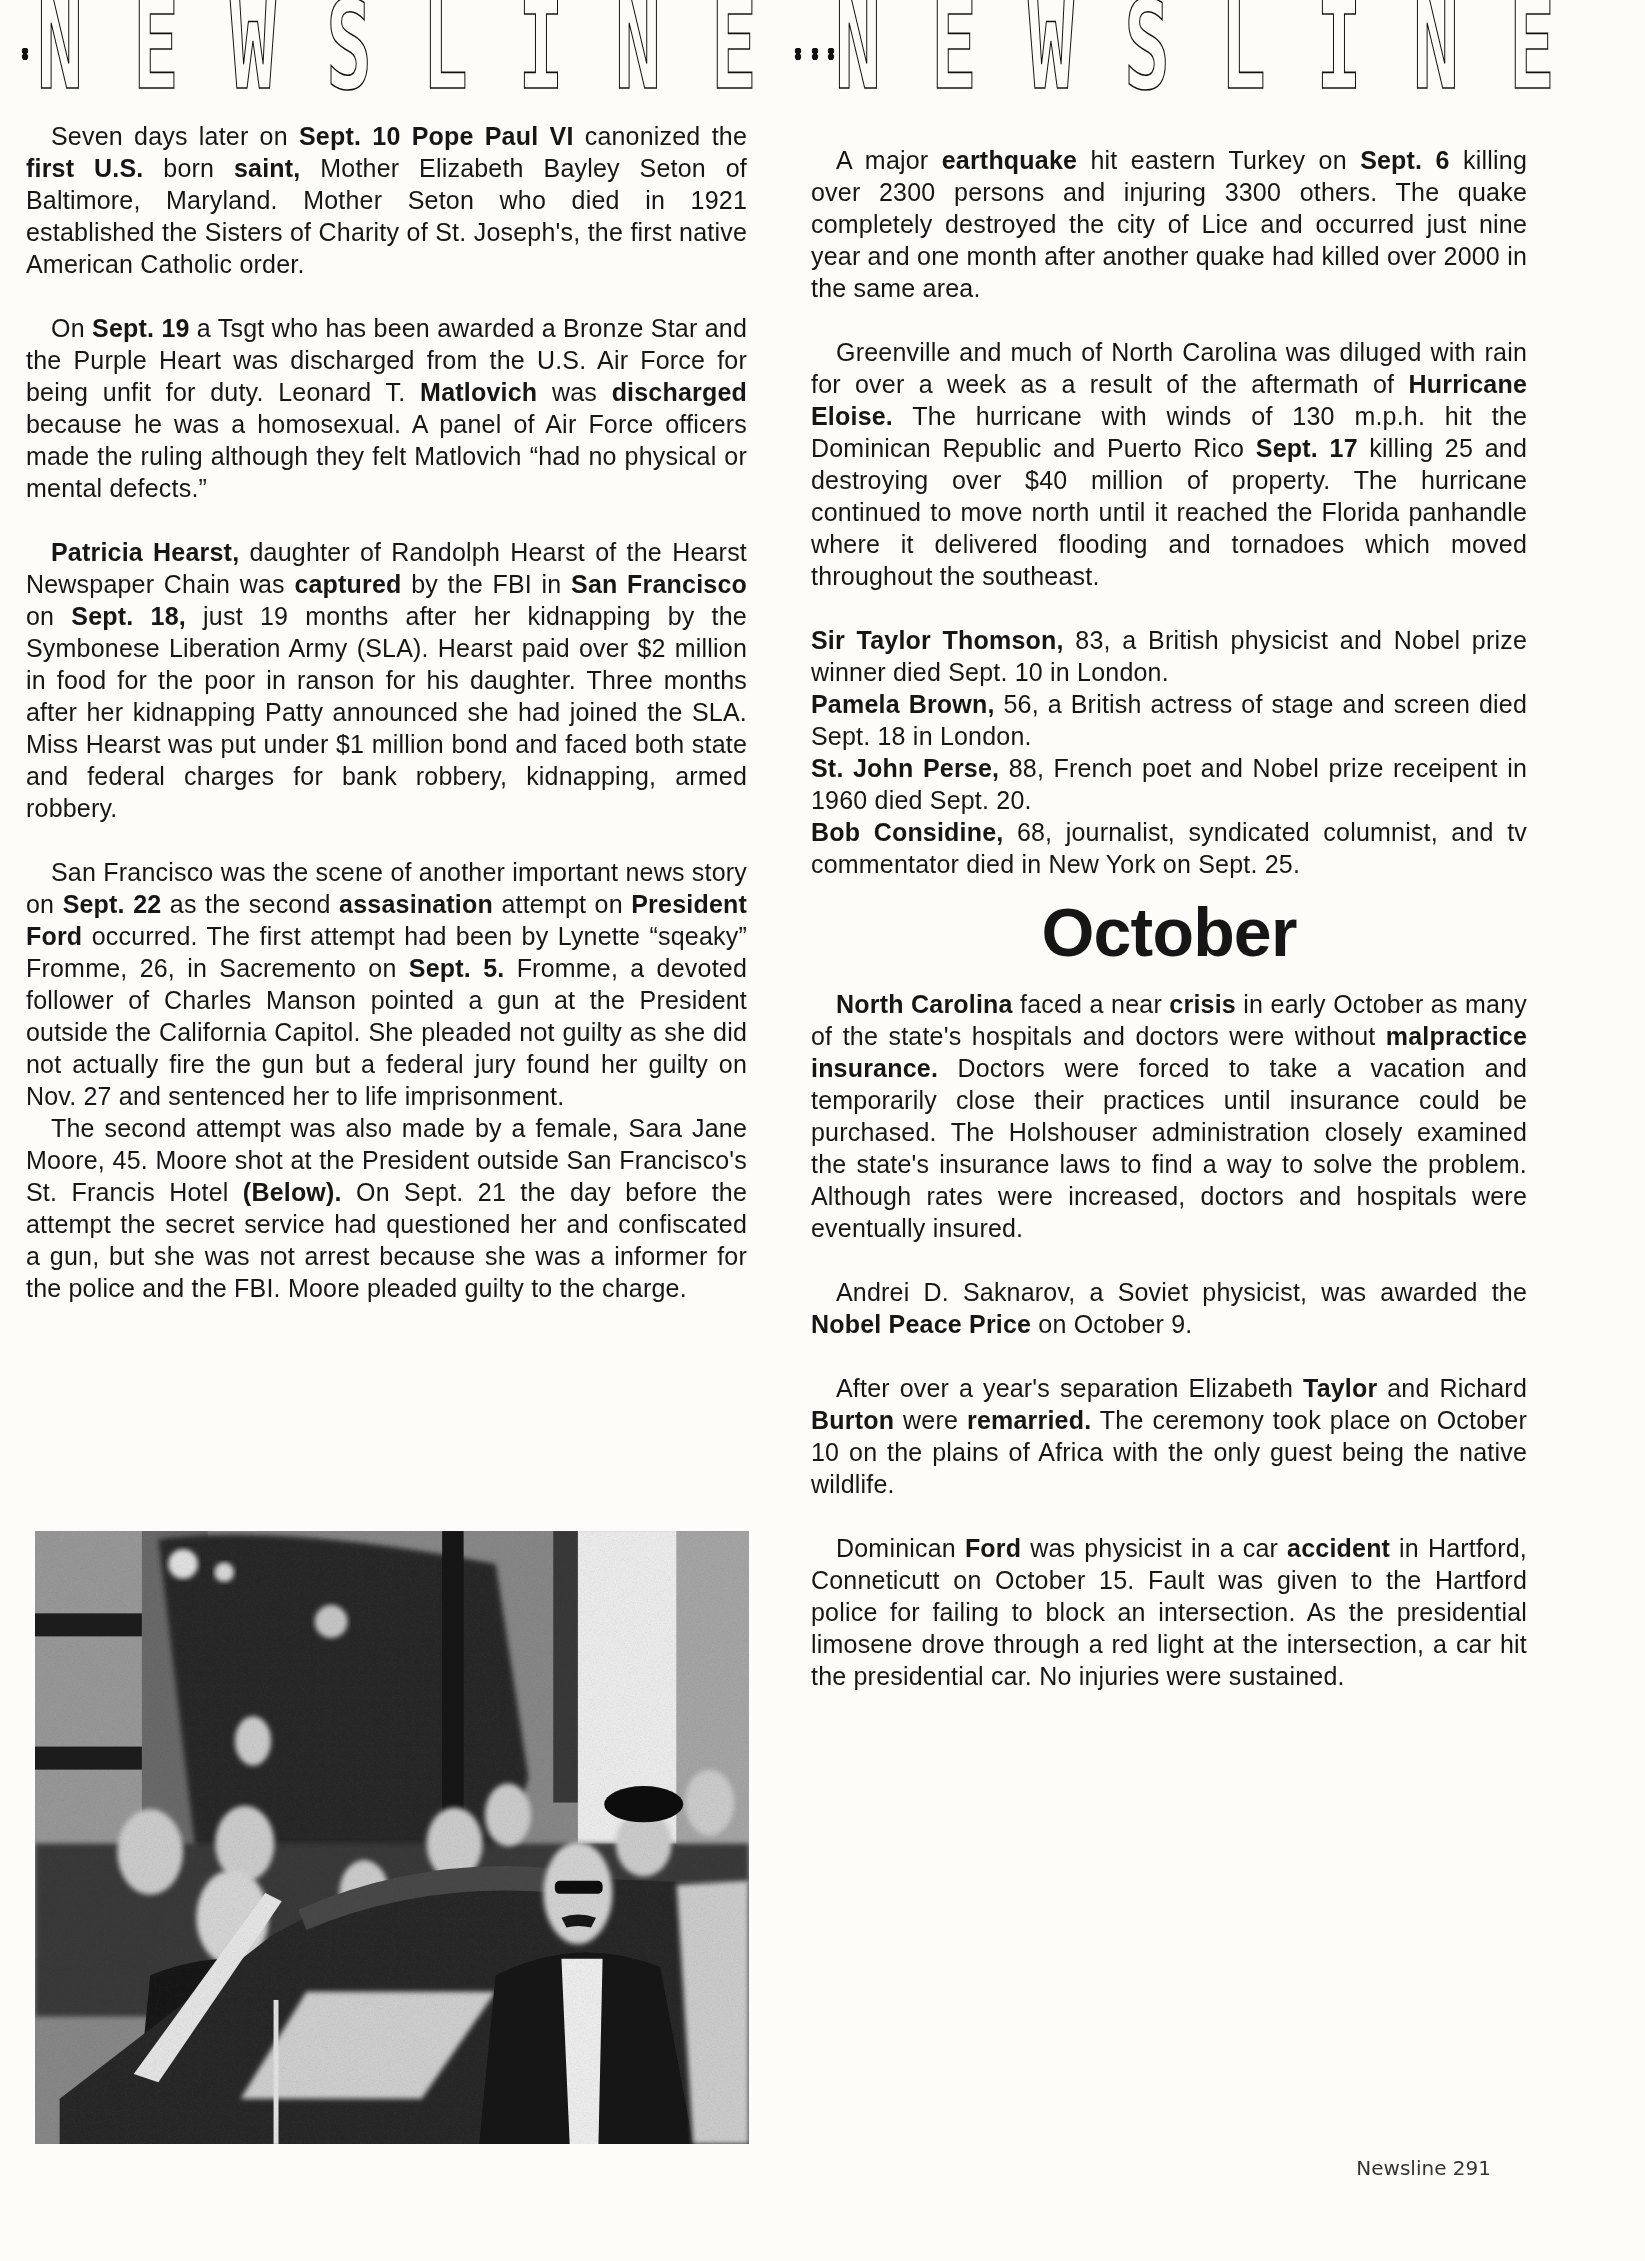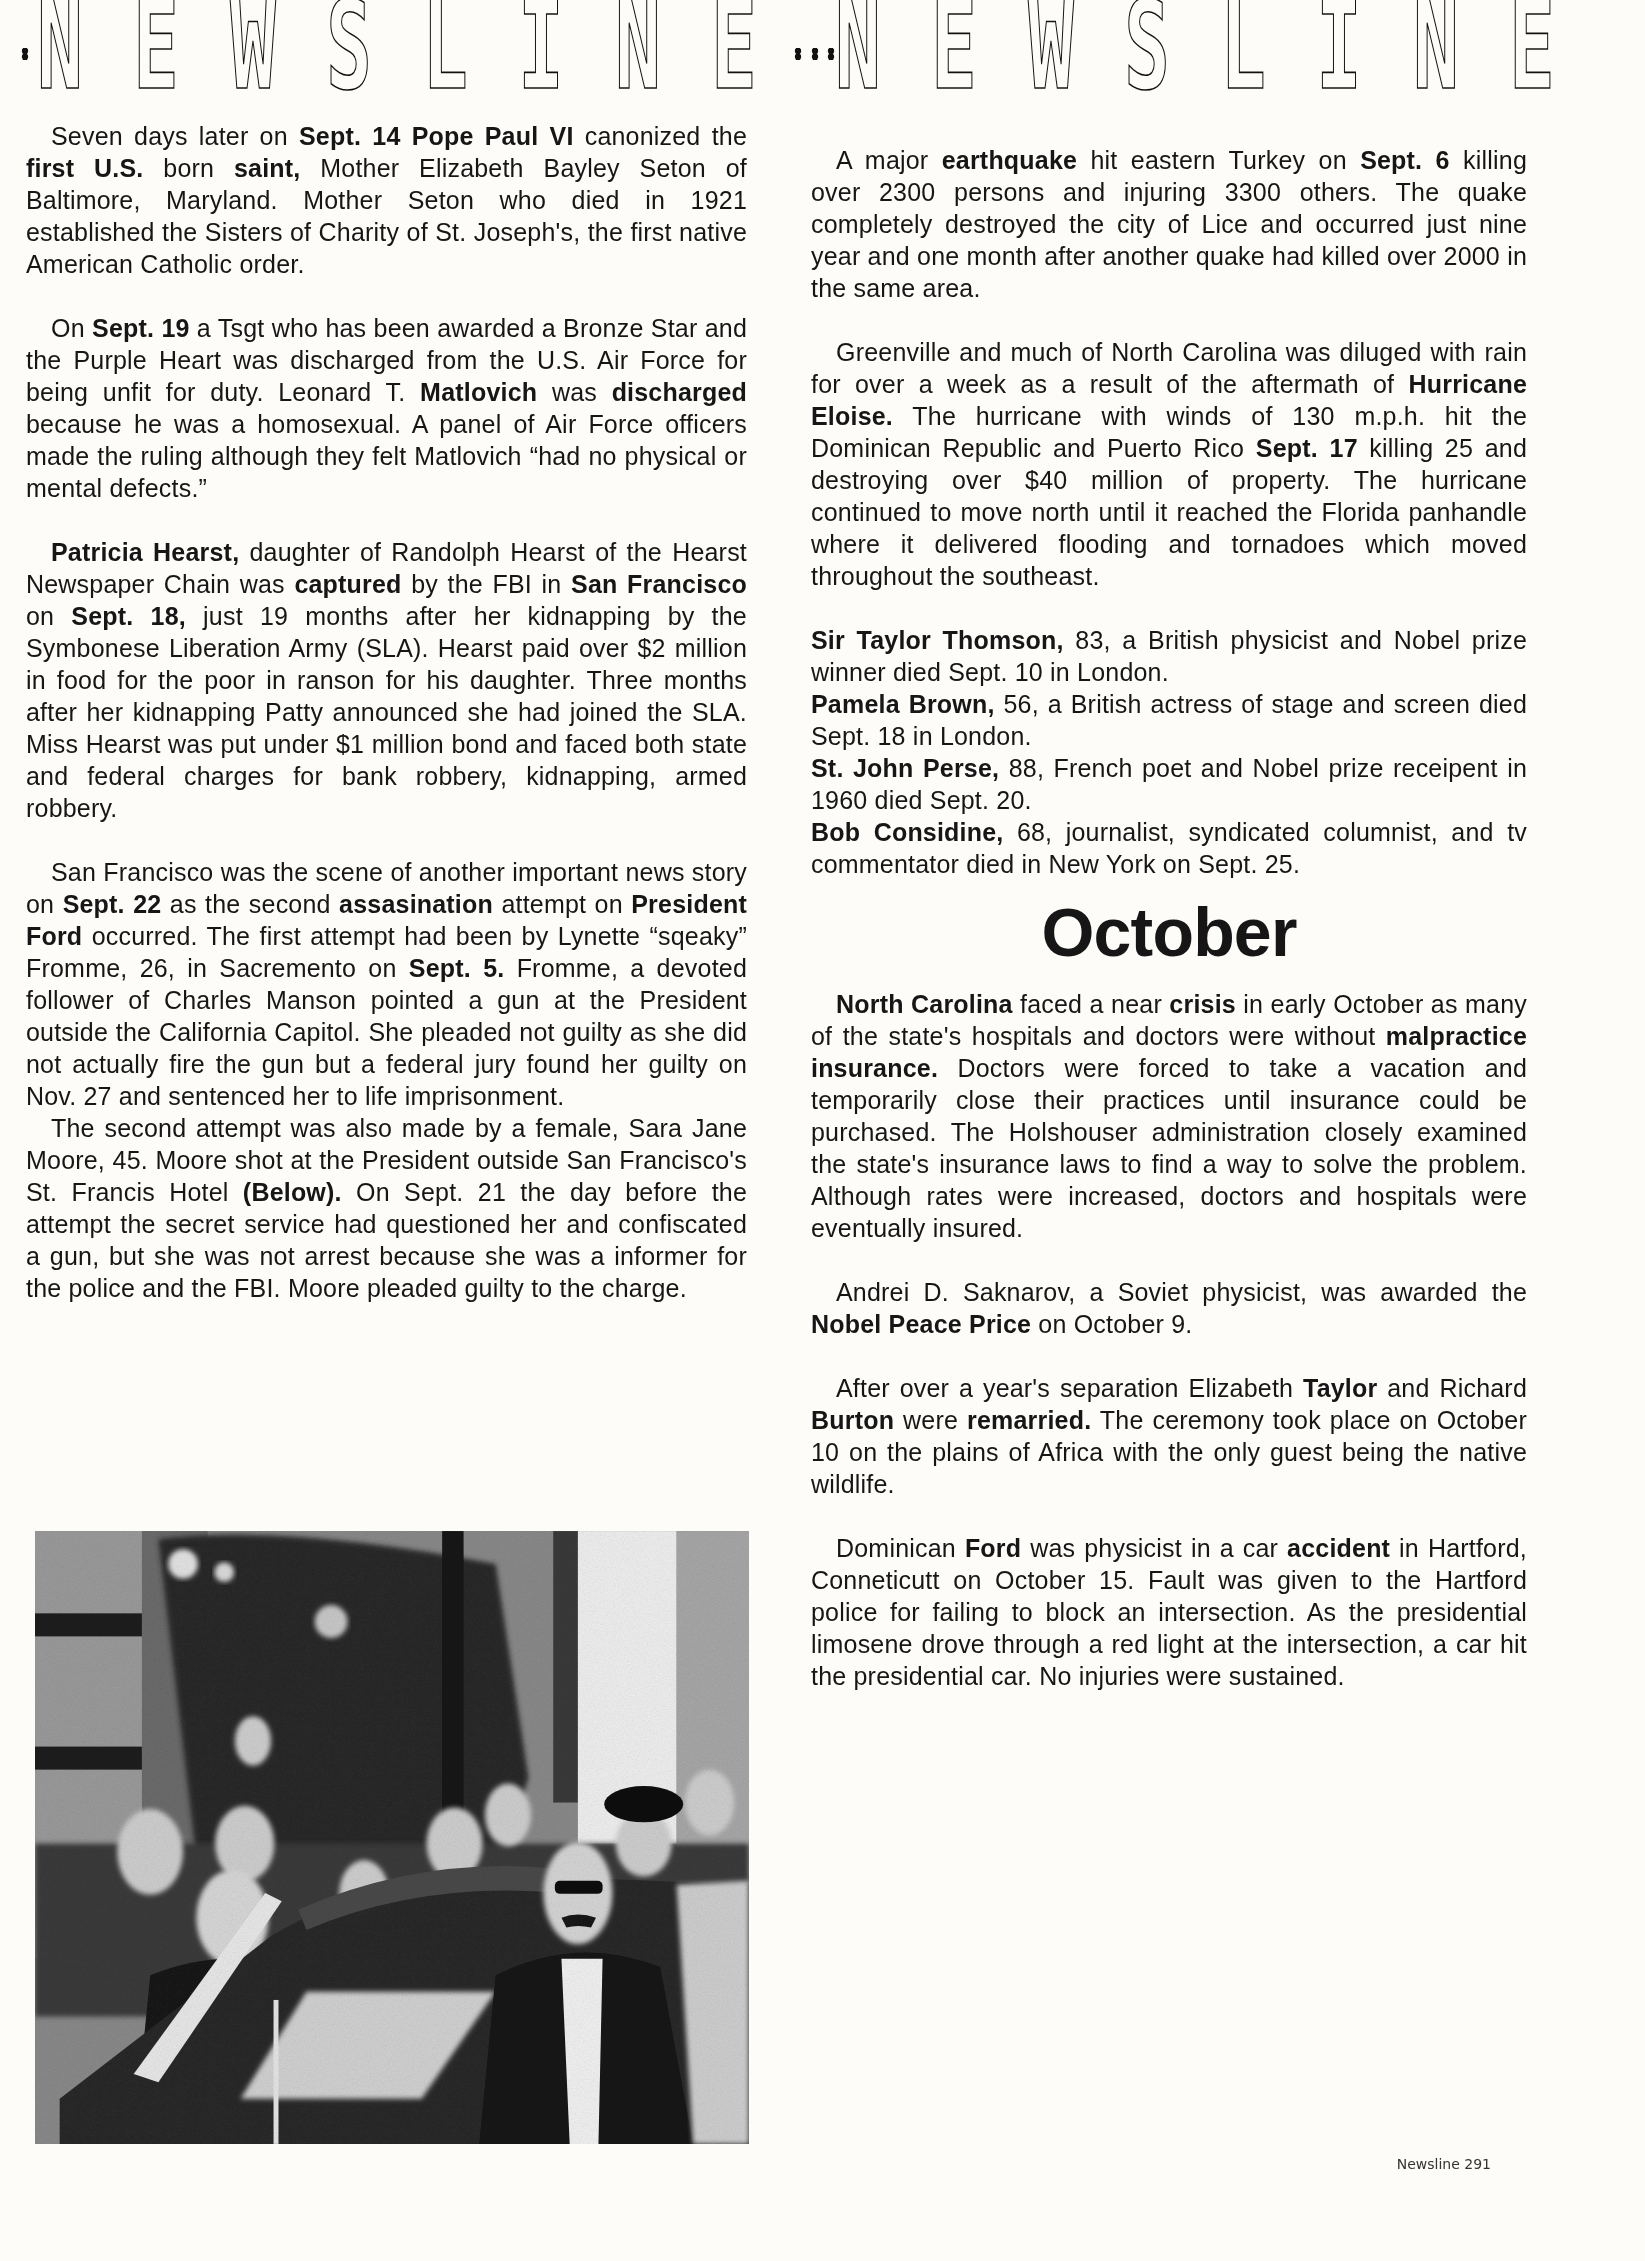--- a/index.html
+++ b/index.html
@@ -65,21 +65,21 @@
     .photo {
       position: absolute;
       left: 35px; top: 1531px; width: 714px; height: 613px;
       overflow: hidden;
       background: #6d6d6d;
     }
     .photo svg { display: block; }
     .page-footer {
       position: absolute;
       right: 155px; top: 2156px;
-      font-size: 14px;
+      font-size: 20px;
       color: #333;
       font-family: "DejaVu Sans", sans-serif;
     }
   </style>
 </head>
 <body>
 
 <div class="masthead">
   <span class="mh-dot" style="left:20.6px; top:48px;"></span>
   <div class="mh-word" style="left:37px;" id="mh-left">
@@ -101,21 +101,21 @@
       <span class="mh-letter" style="position: absolute; left: 193px;">W</span>
       <span class="mh-letter" style="position: absolute; left: 289px;">S</span>
       <span class="mh-letter" style="position: absolute; left: 385px;">L</span>
       <span class="mh-letter" style="position: absolute; left: 481px;">I</span>
       <span class="mh-letter" style="position: absolute; left: 578px;">N</span>
       <span class="mh-letter" style="position: absolute; left: 674px;">E</span>
     </div>
 </div>
 
 <div class="col col-left">
-  <p class="indent"><span>Seven days later on </span><b>Sept. 14 Pope Paul VI</b><span> canonized the </span><b>first U.S.</b><span> born </span><b>saint,</b><span> Mother Elizabeth Bayley Seton of Baltimore, Maryland. Mother Seton who died in 1921 established the Sisters of Charity of St. Joseph's, the first native American Catholic order.</span></p>
+  <p class="indent"><span>Seven days later on </span><b>Sept. 10 Pope Paul VI</b><span> canonized the </span><b>first U.S.</b><span> born </span><b>saint,</b><span> Mother Elizabeth Bayley Seton of Baltimore, Maryland. Mother Seton who died in 1921 established the Sisters of Charity of St. Joseph's, the first native American Catholic order.</span></p>
   <div class="gap"></div>
   <p class="indent"><span>On </span><b>Sept. 19</b><span> a Tsgt who has been awarded a Bronze Star and the Purple Heart was discharged from the U.S. Air Force for being unfit for duty. Leonard T. </span><b>Matlovich</b><span> was </span><b>discharged</b><span> because he was a homosexual. A panel of Air Force officers made the ruling although they felt Matlovich “had no physical or mental defects.”</span></p>
   <div class="gap"></div>
   <p class="indent"><b>Patricia Hearst,</b><span> daughter of Randolph Hearst of the Hearst Newspaper Chain was </span><b>captured</b><span> by the FBI in </span><b>San Francisco</b><span> on </span><b>Sept. 18,</b><span> just 19 months after her kidnapping by the Symbonese Liberation Army (SLA). Hearst paid over $2 million in food for the poor in ranson for his daughter. Three months after her kidnapping Patty announced she had joined the SLA. Miss Hearst was put under $1 million bond and faced both state and federal charges for bank robbery, kidnapping, armed robbery.</span></p>
   <div class="gap"></div>
   <p class="indent"><span>San Francisco was the scene of another important news story on </span><b>Sept. 22</b><span> as the second </span><b>assasination</b><span> attempt on </span><b>President Ford</b><span> occurred. The first attempt had been by Lynette “sqeaky” Fromme, 26, in Sacremento on </span><b>Sept. 5.</b><span> Fromme, a devoted follower of Charles Manson pointed a gun at the President outside the California Capitol. She pleaded not guilty as she did not actually fire the gun but a federal jury found her guilty on Nov. 27 and sentenced her to life imprisonment.</span></p>
   <p class="indent"><span>The second attempt was also made by a female, Sara Jane Moore, 45. Moore shot at the President outside San Francisco's St. Francis Hotel </span><b>(Below).</b><span> On Sept. 21 the day before the attempt the secret service had questioned her and confiscated a gun, but she was not arrest because she was a informer for the police and the FBI. Moore pleaded guilty to the charge.</span></p>
 </div>
 
 <div class="photo" title="Black-and-white news photo: President Ford ducks beside a limousine while a secret service agent in sunglasses stands guard outside the St. Francis Hotel, crowd in background">

